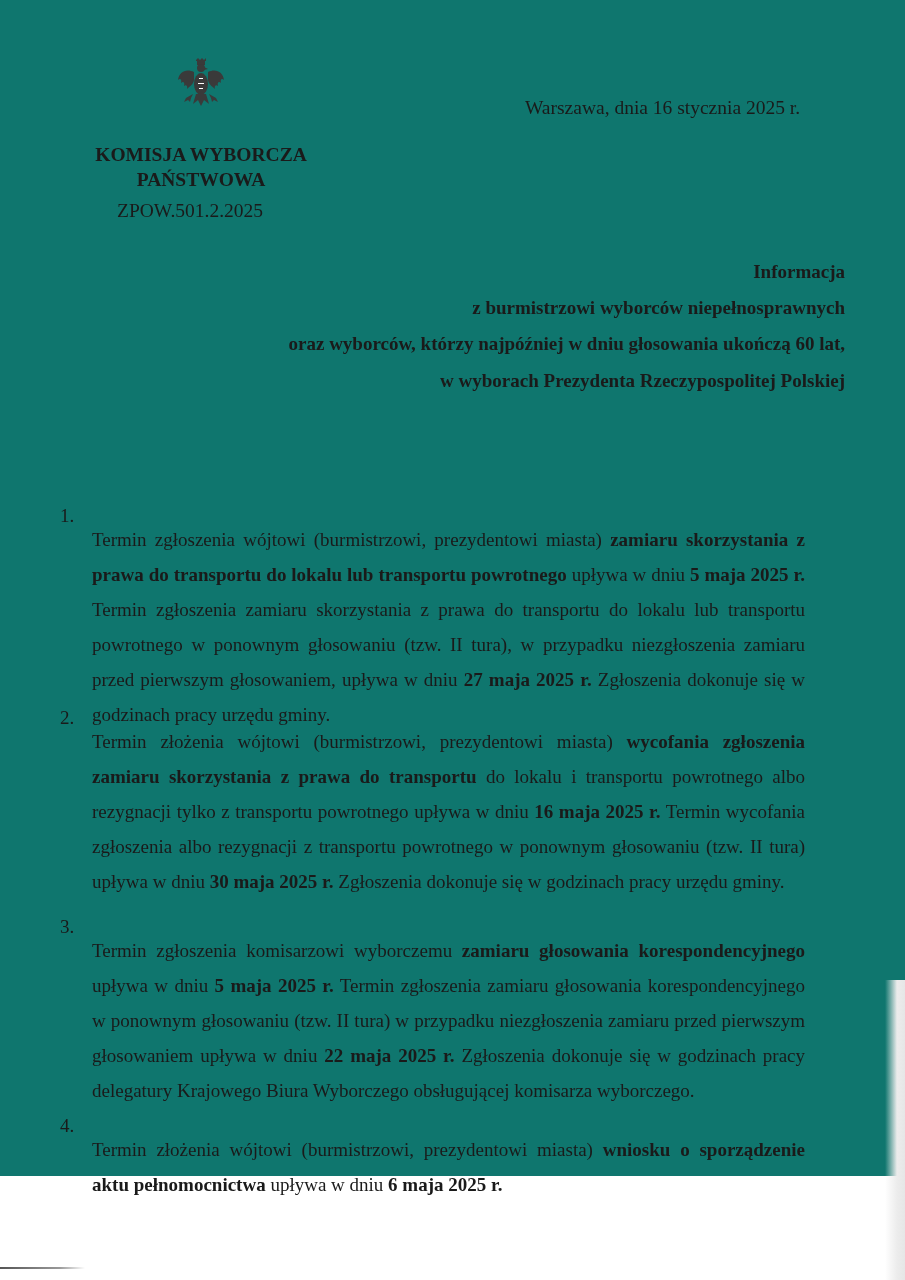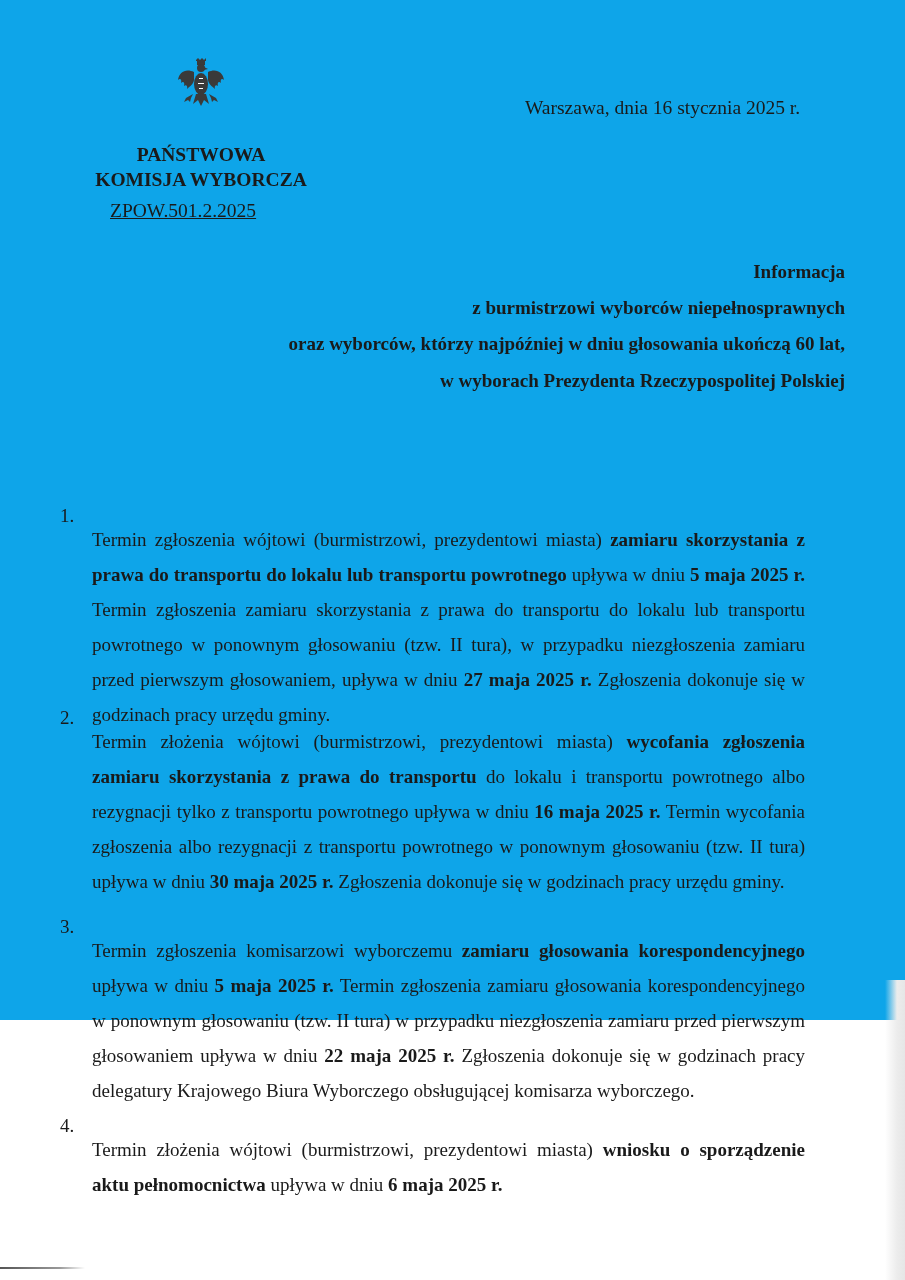--- a/index.html
+++ b/index.html
@@ -1,27 +1,27 @@
 <!DOCTYPE html>
 <html><head>
 <meta charset="utf-8">
 <style>
   html, body { margin: 0; padding: 0; background: #ffffff; }
   body { width: 905px; height: 1280px; position: relative; overflow: hidden;
          font-family: "Liberation Serif", "DejaVu Serif", serif; color: #1a1a1a; }
-  .page { position: absolute; left: 0; top: 0; width: 905px; height: 1020px; background: #0ea5e9; }
+  .page { position: absolute; left: 0; top: 0; width: 905px; height: 1176px; background: #0f766e; }
   .edge-shadow { position: absolute; right: 0; top: 980px; width: 20px; height: 300px;
                  background: linear-gradient(to right, rgba(240,240,240,0), #ececec 60%, #e6e6e6); }
   .bottom-mark { position: absolute; left: 0; top: 1267px; width: 85px; height: 2px;
                  background: linear-gradient(to right, #555, #999 70%, rgba(200,200,200,0)); }
   .emblem { position: absolute; left: 176px; top: 58px; width: 50px; height: 54px; }
   .place-date { position: absolute; left: 525px; top: 97px; font-size: 19.5px; white-space: nowrap; }
   .institution { position: absolute; left: 92px; top: 142px; width: 218px; text-align: center;
                  font-weight: bold; font-size: 19.5px; line-height: 25px; }
-  .signature { position: absolute; left: 110px; top: 200px; font-size: 19.5px; white-space: nowrap; text-decoration: underline; }
+  .signature { position: absolute; left: 117px; top: 200px; font-size: 19.5px; white-space: nowrap; }
   .title-block { position: absolute; left: 60px; top: 257px; width: 785px; text-align: right;
                  font-weight: bold; font-size: 19px; }
   .title-block div { height: 36.2px; line-height: 30px; }
   .items { position: absolute; left: 0; top: 498px; width: 905px; }
   .item { position: absolute; left: 0; width: 905px; }
   .item-num { position: absolute; left: 60px; font-size: 19px; line-height: 35px; }
   .item-text { position: absolute; left: 92px; width: 713px; font-size: 19px; line-height: 35px;
                text-align: justify; text-align-last: left; margin-top: 24px; }
   .item-text b { font-weight: bold; }
 </style>
@@ -56,22 +56,22 @@
     <g fill="#fefefe">
       <rect x="23" y="20" width="4" height="1"></rect>
       <rect x="22" y="25" width="6" height="1"></rect>
       <rect x="23" y="30" width="4" height="1"></rect>
     </g>
   </svg>
 
   <div class="place-date">Warszawa, dnia 16 stycznia 2025 r.</div>
 
   <div class="institution">
+    <div>KOMISJA WYBORCZA</div>
     <div>PAŃSTWOWA</div>
-    <div>KOMISJA WYBORCZA</div>
   </div>
 
   <div class="signature">ZPOW.501.2.2025</div>
 
   <div class="title-block">
     <div>Informacja</div>
     <div>z burmistrzowi wyborców niepełnosprawnych</div>
     <div>oraz wyborców, którzy najpóźniej w dniu głosowania ukończą 60 lat,</div>
     <div>w wyborach Prezydenta Rzeczypospolitej Polskiej</div>
   </div>

